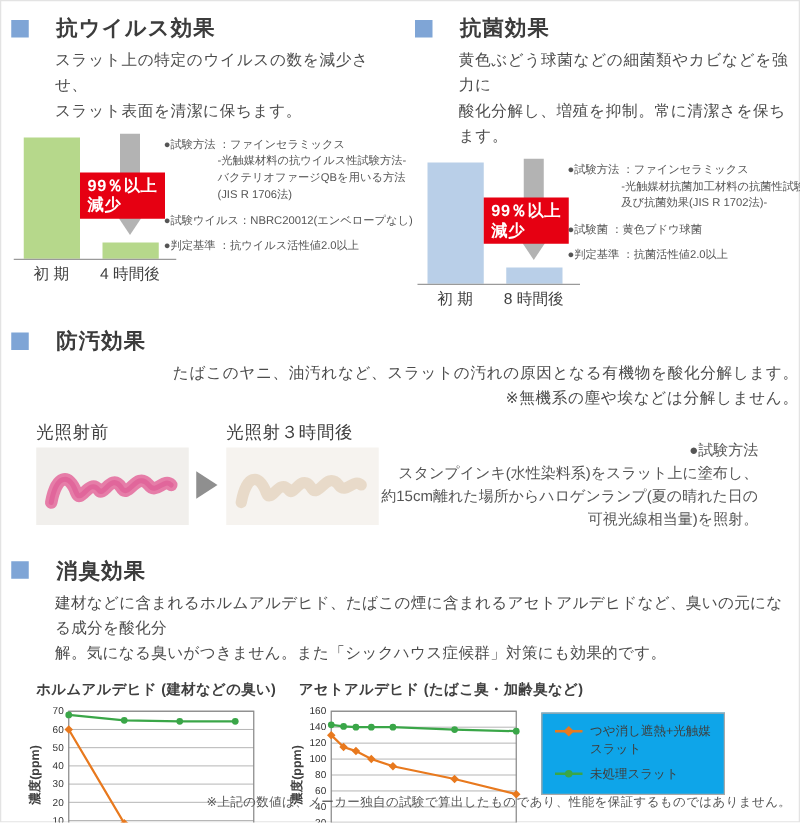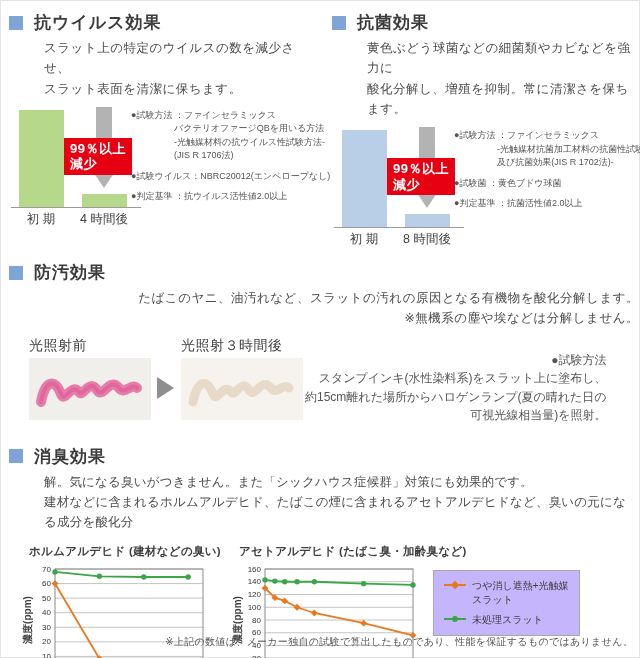--- a/index.html
+++ b/index.html
@@ -4,21 +4,21 @@
 <style>
   html,body{margin:0;padding:0;}
   body{
     width:640px;height:658px;
     font-family:"Liberation Sans","DejaVu Sans",sans-serif;
     background:#ffffff;color:#4c4c4c;position:relative;overflow:hidden;
   }
   .page{position:absolute;inset:0;border:1px solid #e3e3e3;box-sizing:border-box;}
 
   
-  .sec-head{display:flex;align-items:center;gap:11px;font-size:17px;font-weight:bold;color:#3c3c3c;letter-spacing:1px;}
+  .sec-head{display:flex;align-items:center;gap:22px;font-size:17px;font-weight:bold;color:#3c3c3c;letter-spacing:1px;}
   .sq{width:14px;height:14px;background:#7fa5d6;flex:0 0 auto;}
 
   .para{font-size:12.5px;line-height:1.62;color:#4c4c4c;letter-spacing:0.5px;margin-left:35px;}
 
   
   .top-row{display:flex;padding-top:10px;}
   .col{width:320px;box-sizing:border-box;}
   .col.left{padding-left:8px;}
   .col.right{padding-left:12px;}
   .col .para{margin-top:4px;}
@@ -55,21 +55,21 @@
   .stain-method{position:absolute;left:296px;top:14px;font-size:12px;line-height:1.55;color:#555;white-space:nowrap;}
 
   
   .shoshu{margin-top:16px;padding-left:8px;}
   .shoshu .para{margin-top:4px;letter-spacing:0.2px;}
   .charts-row{position:relative;margin-top:12px;height:172px;}
   .chart-block{position:absolute;top:0;}
   .chart-block.c0{left:12px;}
   .chart-block.c1{left:222px;}
   .chart-title{font-size:11.5px;font-weight:bold;color:#3f3f3f;margin:0 0 2px 8px;letter-spacing:0.3px;}
-  .legend{position:absolute;left:424px;top:26px;border:1px solid #a8a8a8;background:#c4b5fd;padding:8px 10px;font-size:10px;color:#3f3f3f;line-height:1.35;}
+  .legend{position:absolute;left:424px;top:26px;border:1px solid #a8a8a8;background:#0ea5e9;padding:8px 10px;font-size:10px;color:#3f3f3f;line-height:1.35;}
   .legend-item{display:flex;align-items:flex-start;gap:6px;}
   .legend-item + .legend-item{margin-top:7px;}
   .lmark{position:relative;width:22px;height:12px;flex:0 0 auto;}
   .lmark .lline{position:absolute;left:0;top:5px;width:22px;height:2px;}
   .lmark.orange .lline{background:#e8791e;}
   .lmark.green .lline{background:#3aa648;}
   .lmark .ldot{position:absolute;left:8px;top:3px;width:6px;height:6px;}
   .lmark.orange .ldot{background:#e8791e;transform:rotate(45deg);}
   .lmark.green .ldot{background:#3aa648;border-radius:50%;}
 
@@ -100,22 +100,22 @@
         <div class="arrow-head"></div>
         <div class="badge">
           <span>99％以上</span>
           <span>減少</span>
         </div>
         <div class="baseline"></div>
         <div class="bar-label first">初 期</div>
         <div class="bar-label second">4 時間後</div>
         <div class="method">
           <div>●試験方法 ：ファインセラミックス</div>
+          <div class="ind">-光触媒材料の抗ウイルス性試験方法-</div>
           <div class="ind">バクテリオファージQBを用いる方法</div>
-          <div class="ind">-光触媒材料の抗ウイルス性試験方法-</div>
           <div class="ind">(JIS R 1706法)</div>
           <div class="gap">●試験ウイルス：NBRC20012(エンベロープなし)</div>
           <div class="gap">●判定基準 ：抗ウイルス活性値2.0以上</div>
         </div>
       </div>
     </div>
 
     <div class="col right">
       <div class="sec-head">
         <span class="sq"></span>
@@ -180,22 +180,22 @@
       </div>
     </div>
   </div>
 
   <div class="shoshu">
     <div class="sec-head">
       <span class="sq"></span>
       <span>消臭効果</span>
     </div>
     <div class="para">
+      <div>建材などに含まれるホルムアルデヒド、たばこの煙に含まれるアセトアルデヒドなど、臭いの元になる成分を酸化分</div>
       <div>解。気になる臭いがつきません。また「シックハウス症候群」対策にも効果的です。</div>
-      <div>建材などに含まれるホルムアルデヒド、たばこの煙に含まれるアセトアルデヒドなど、臭いの元になる成分を酸化分</div>
     </div>
 
     <div class="charts-row">
       <div class="chart-block c0">
         <div class="chart-title">ホルムアルデヒド (建材などの臭い)</div>
         <svg class="linechart" width="198" height="150" viewBox="0 0 198 150">
             <line x1="34" y1="110" x2="182" y2="110" stroke="#b5b5b5" stroke-width="0.8"></line>
             <line x1="34" y1="95.42857142857143" x2="182" y2="95.42857142857143" stroke="#b5b5b5" stroke-width="0.8"></line>
             <line x1="34" y1="80.85714285714286" x2="182" y2="80.85714285714286" stroke="#b5b5b5" stroke-width="0.8"></line>
             <line x1="34" y1="66.28571428571428" x2="182" y2="66.28571428571428" stroke="#b5b5b5" stroke-width="0.8"></line>

